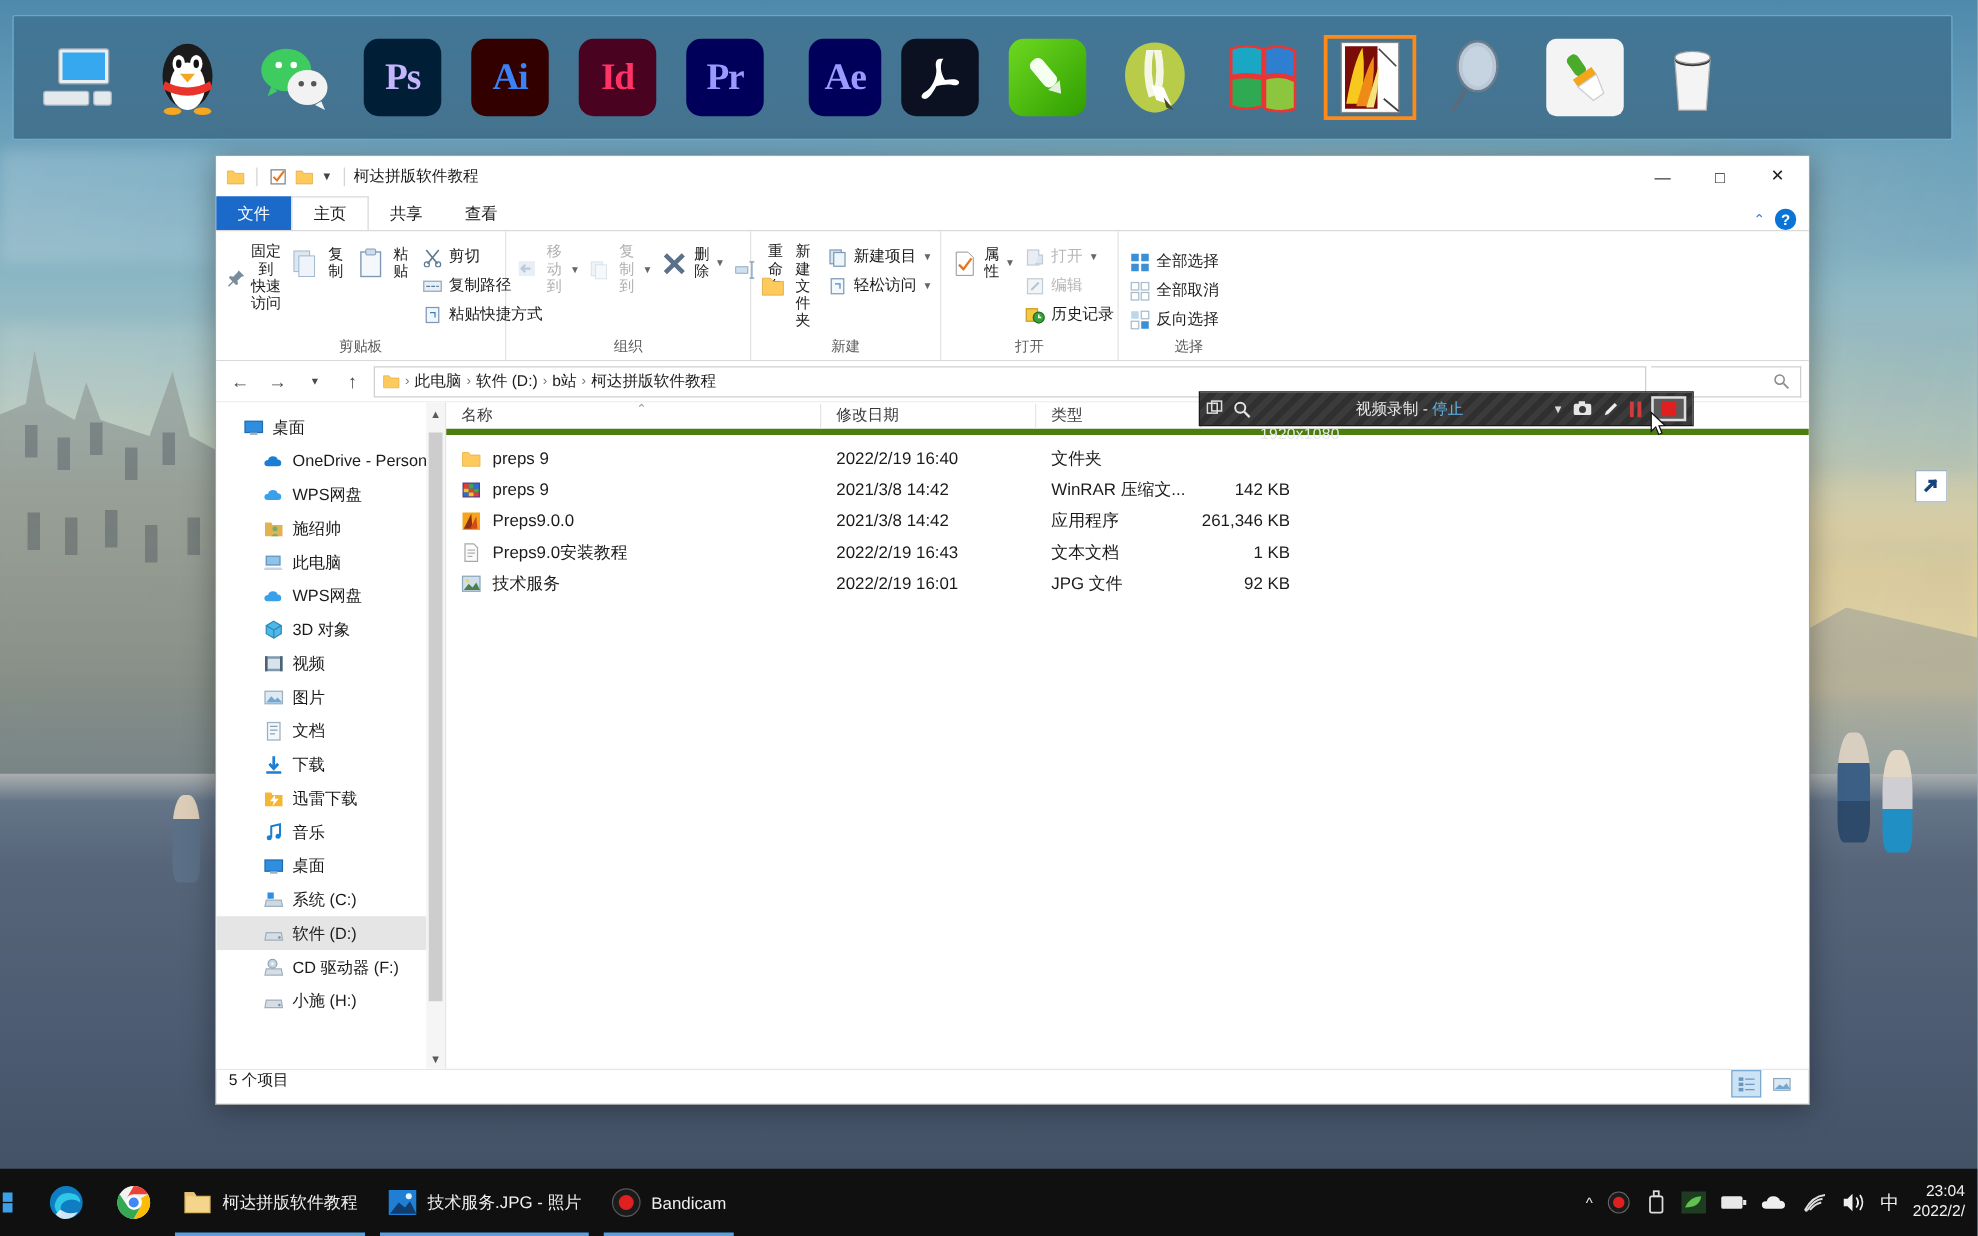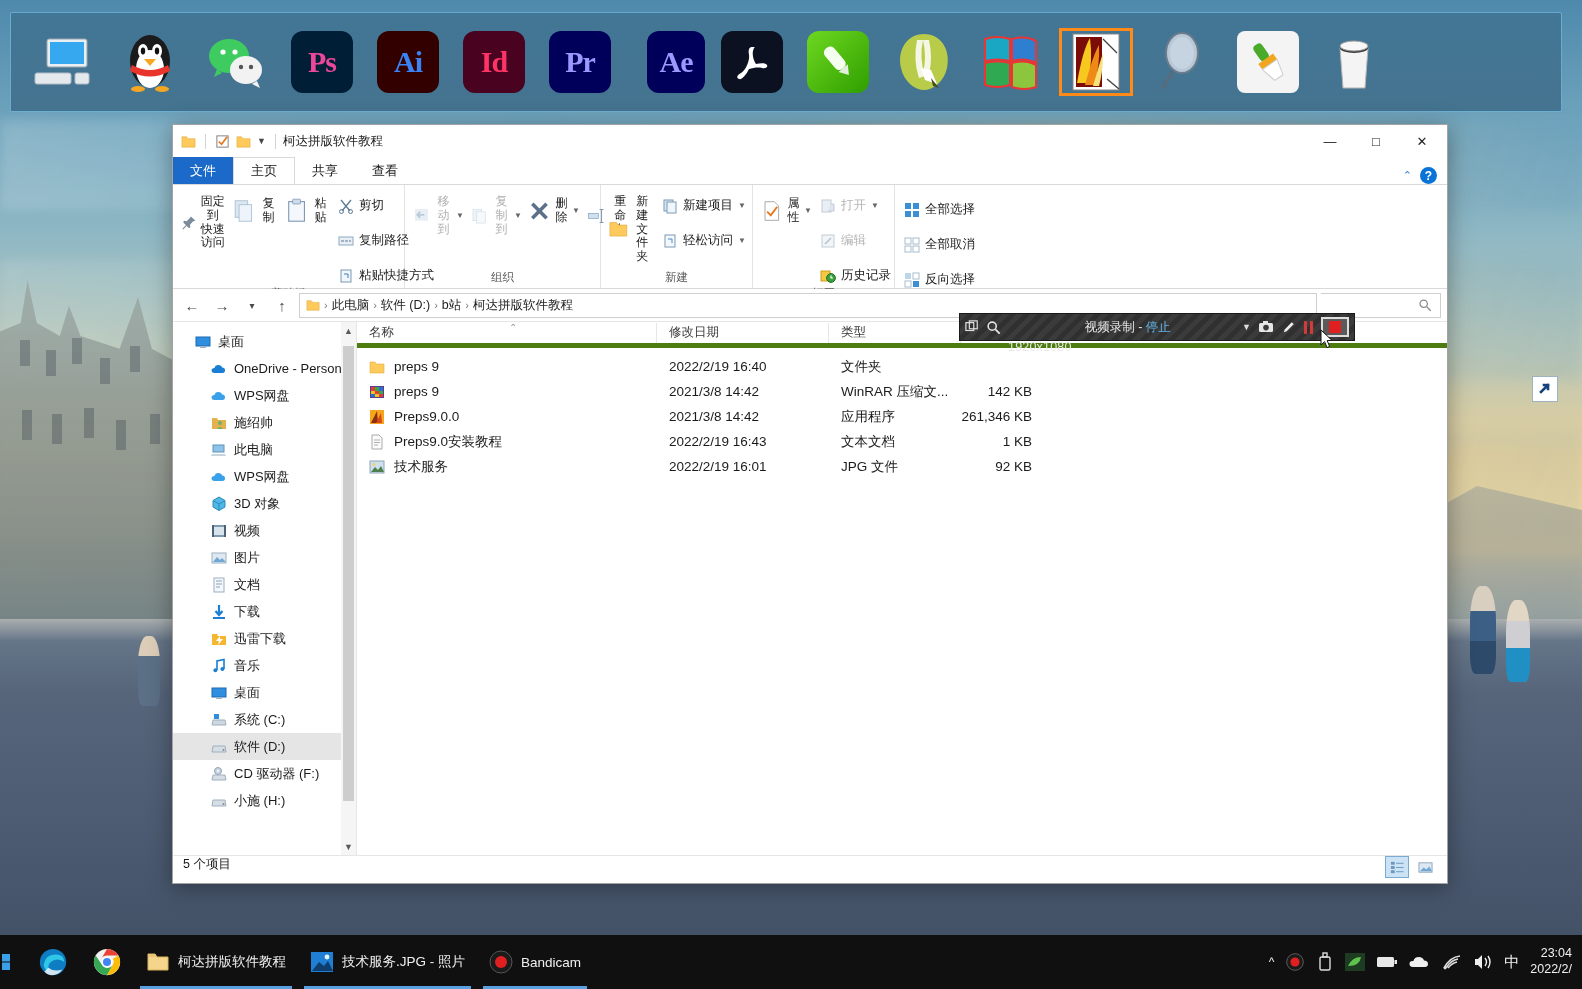--- a/index.html
+++ b/index.html
@@ -130,21 +130,21 @@
   #ribbon { height:105px; background:#fff; border-top:1px solid #d9d9d9; border-bottom:1px solid #d9d9d9; display:flex; }
   .rgroup { display:flex; flex-direction:column; border-right:1px solid #e3e3e3; padding:3px 5px 0; }
   .rgroup-body { flex:1; display:flex; align-items:flex-start; gap:2px; padding-top:3px; }
   .rgroup-title { text-align:center; font-size:11.5px; color:#5a5a5a; padding-bottom:3px; }
   .big-btn {
     width:56px; display:flex; align-items:center; gap:2px;
     padding:4px 2px 0; font-size:12px; color:#1b1b1b; text-align:center; line-height:1.15;
   }
   .big-btn.wide { width:62px; }
   .big-btn.dim { color:#b0b0b0; }
-  .small-col { display:flex; flex-direction:column; justify-content:center; padding-top:4px; gap:14px; }
+  .small-col { display:flex; flex-direction:column; justify-content:center; padding-top:4px; gap:2px; }
   .small-btn { display:flex; align-items:center; gap:5px; font-size:12.5px; padding:2px 4px; color:#1b1b1b; white-space:nowrap; }
   .small-btn.dim { color:#b5b5b5; }
   .caret { font-size:8px; color:#666; }
   .ico32 { width:32px; height:32px; }
   .ico16 { width:16px; height:16px; }
 
   
   #addressrow { height:32px; display:flex; align-items:center; gap:4px; padding:3px 6px; background:#fff; position:relative; }
   .nav-btn { width:26px; height:24px; display:flex; align-items:center; justify-content:center; font-size:15px; color:#4a4a4a; }
   #crumbbar {
@@ -294,21 +294,21 @@
       <circle cx="18" cy="18" r="2.6" fill="#fff"></circle>
         <circle cx="30" cy="18" r="2.6" fill="#fff"></circle>
       <ellipse cx="41" cy="36" rx="16" ry="14" fill="#f2f2f2"></ellipse>
         <path d="M52 47 l3 7 -8-4z" fill="#f2f2f2"></path>
       <circle cx="36" cy="33" r="2.2" fill="#555"></circle>
         <circle cx="46" cy="33" r="2.2" fill="#555"></circle>
     </svg>
   </div>
 
   <div class="dock-item">
-    <div class="app-tile" style="background:#001e36;color:#ec4899;">Ps</div>
+    <div class="app-tile" style="background:#001e36;color:#c4b5fd;">Ps</div>
   </div>
   <div class="dock-item">
     <div class="app-tile" style="background:#330000;color:#3b82f6;">Ai</div>
   </div>
   <div class="dock-item">
     <div class="app-tile" style="background:#49021f;color:#ff3366;">Id</div>
   </div>
   <div class="dock-item">
     <div class="app-tile" style="background:#00005b;color:#9999ff;">Pr</div>
   </div>

